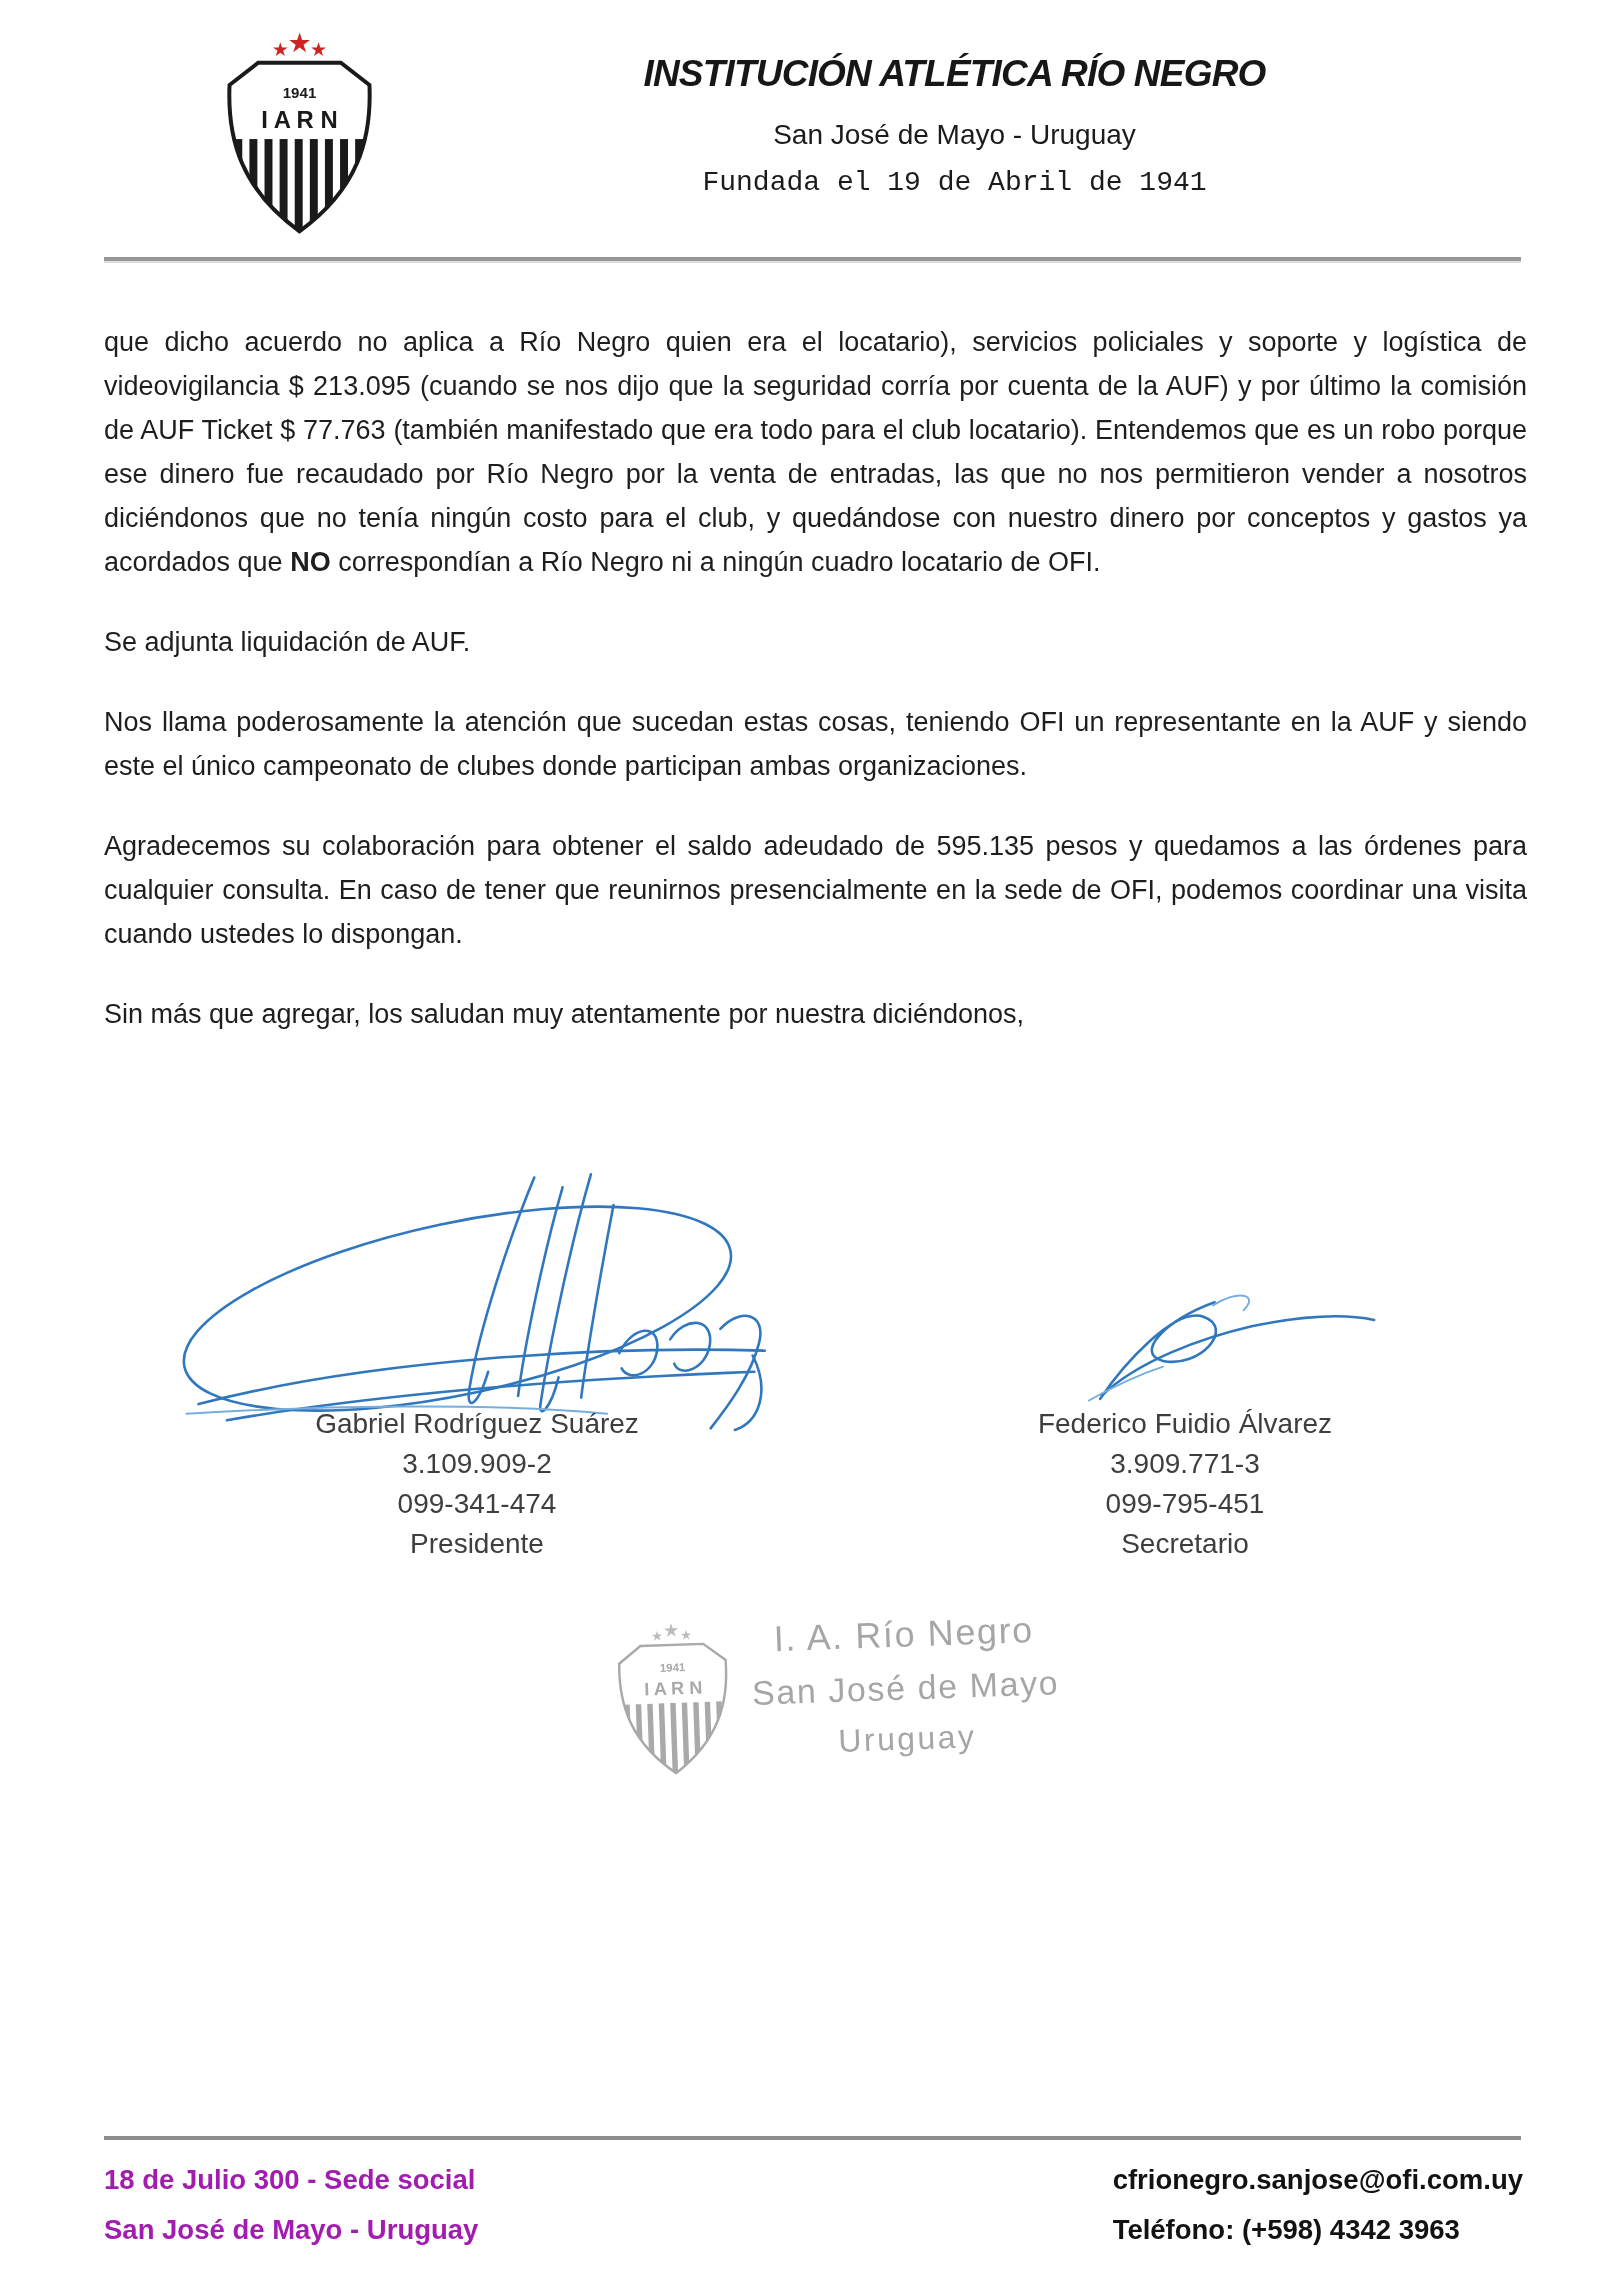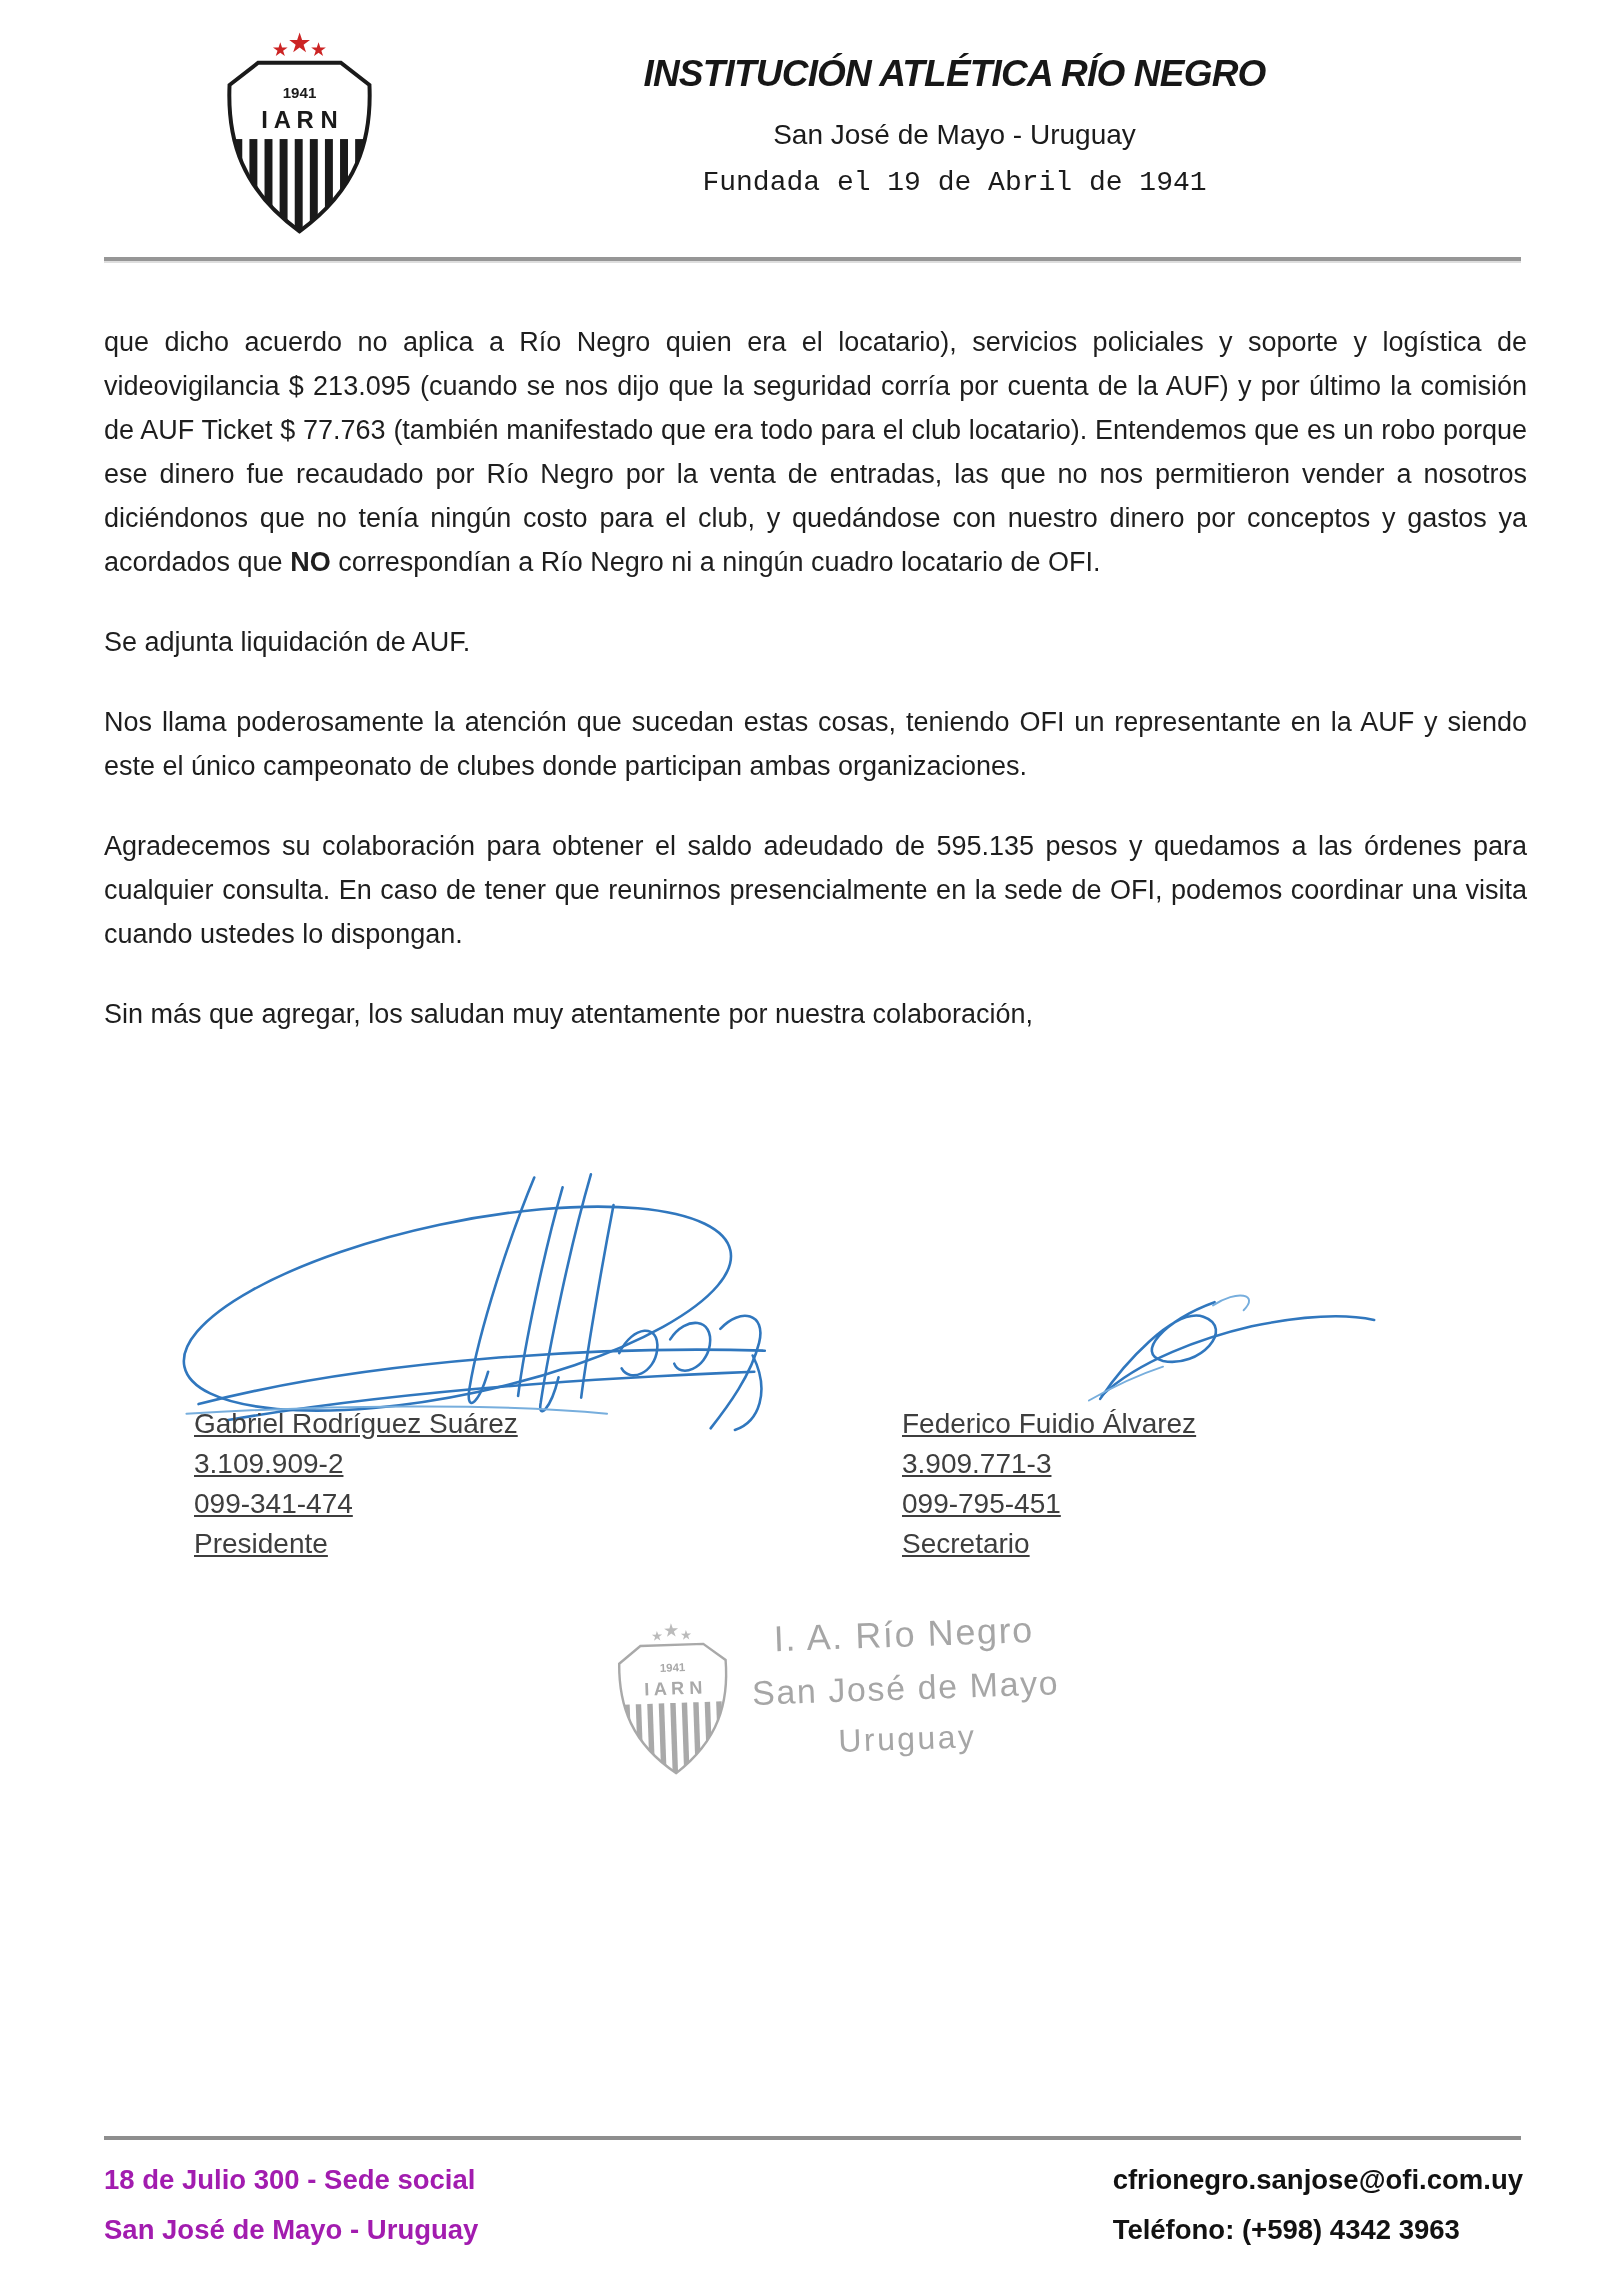--- a/index.html
+++ b/index.html
@@ -19,22 +19,22 @@
   
   .letter-body{position:absolute;left:104px;top:320px;width:1423px;
     font-size:27px;line-height:44px;color:#1e1e1e;text-align:justify;}
   .letter-body p.para{margin:0 0 36px 0;}
   .letter-body .bold{font-weight:700;}
   
   .sig-left{position:absolute;left:154px;top:1163px;width:623px;height:271px;}
   .sig-right{position:absolute;left:1043px;top:1278px;width:340px;height:137px;}
   .sig-stroke{fill:none;stroke:#3077be;stroke-width:3.2;stroke-linecap:round;}
   .sig-stroke-light{fill:none;stroke:#77aedd;stroke-width:2.4;stroke-linecap:round;}
-  .signer{position:absolute;top:1404px;width:566px;text-align:left;
-    font-size:28px;line-height:40px;color:#3e3e3e;text-decoration:underline;}
+  .signer{position:absolute;top:1404px;width:566px;text-align:center;
+    font-size:28px;line-height:40px;color:#3e3e3e;}
   .signer-left{left:194px;}
   .signer-right{left:902px;}
   
   .stamp{position:absolute;left:613px;top:1609px;display:flex;gap:18px;
     transform:rotate(-2deg);color:#a2a2a2;opacity:.95;}
   .stamp-crest{width:121px;flex:0 0 auto;}
   .stamp-text{text-align:center;padding-top:6.5px;}
   .stamp-line1{font-size:36px;letter-spacing:1.6px;}
   .stamp-line2{font-size:34px;letter-spacing:1.6px;margin-top:13px;}
   .stamp-line3{font-size:32px;letter-spacing:2.4px;margin-top:13px;}
@@ -79,21 +79,21 @@
     <div class="org-founded">Fundada el 19 de Abril de 1941</div>
   </div>
 
   <div class="divider-top"></div>
 
   <div class="letter-body">
       <p class="para"><span>que dicho acuerdo no aplica a Río Negro quien era el locatario), servicios policiales y soporte y logística de videovigilancia $ 213.095 (cuando se nos dijo que la seguridad corría por cuenta de la AUF) y por último la comisión de AUF Ticket $ 77.763 (también manifestado que era todo para el club locatario). Entendemos que es un robo porque ese dinero fue recaudado por Río Negro por la venta de entradas, las que no nos permitieron vender a nosotros diciéndonos que no tenía ningún costo para el club, y quedándose con nuestro dinero por conceptos y gastos ya acordados que </span><span class="bold">NO</span><span> correspondían a Río Negro ni a ningún cuadro locatario de OFI.</span></p>
       <p class="para"><span>Se adjunta liquidación de AUF.</span></p>
       <p class="para"><span>Nos llama poderosamente la atención que sucedan estas cosas, teniendo OFI un representante en la AUF y siendo este el único campeonato de clubes donde participan ambas organizaciones.</span></p>
       <p class="para"><span>Agradecemos su colaboración para obtener el saldo adeudado de 595.135 pesos y quedamos a las órdenes para cualquier consulta. En caso de tener que reunirnos presencialmente en la sede de OFI, podemos coordinar una visita cuando ustedes lo dispongan.</span></p>
-      <p class="para"><span>Sin más que agregar, los saludan muy atentamente por nuestra colaboración,</span></p>
+      <p class="para"><span>Sin más que agregar, los saludan muy atentamente por nuestra diciéndonos,</span></p>
     </div>
 
   <svg class="sig-left" viewBox="0 0 770 335" xmlns="http://www.w3.org/2000/svg">
     <ellipse class="sig-stroke" cx="375" cy="180" rx="345" ry="106" transform="rotate(-12 375 180)"></ellipse>
     <path class="sig-stroke" d="M 470 18 C 440 90 402 205 390 278 C 385 308 400 302 413 258"></path>
     <path class="sig-stroke" d="M 505 30 C 482 110 458 225 450 288"></path>
     <path class="sig-stroke" d="M 540 14 C 515 100 488 230 478 296 C 474 318 490 306 500 265"></path>
     <path class="sig-stroke" d="M 568 52 C 552 135 534 242 528 290"></path>
     <path class="sig-stroke" d="M 575 235 C 592 200 625 198 622 230 C 619 260 588 272 578 254"></path>
     <path class="sig-stroke" d="M 638 218 C 658 188 692 192 687 225 C 682 255 650 266 643 248"></path>

